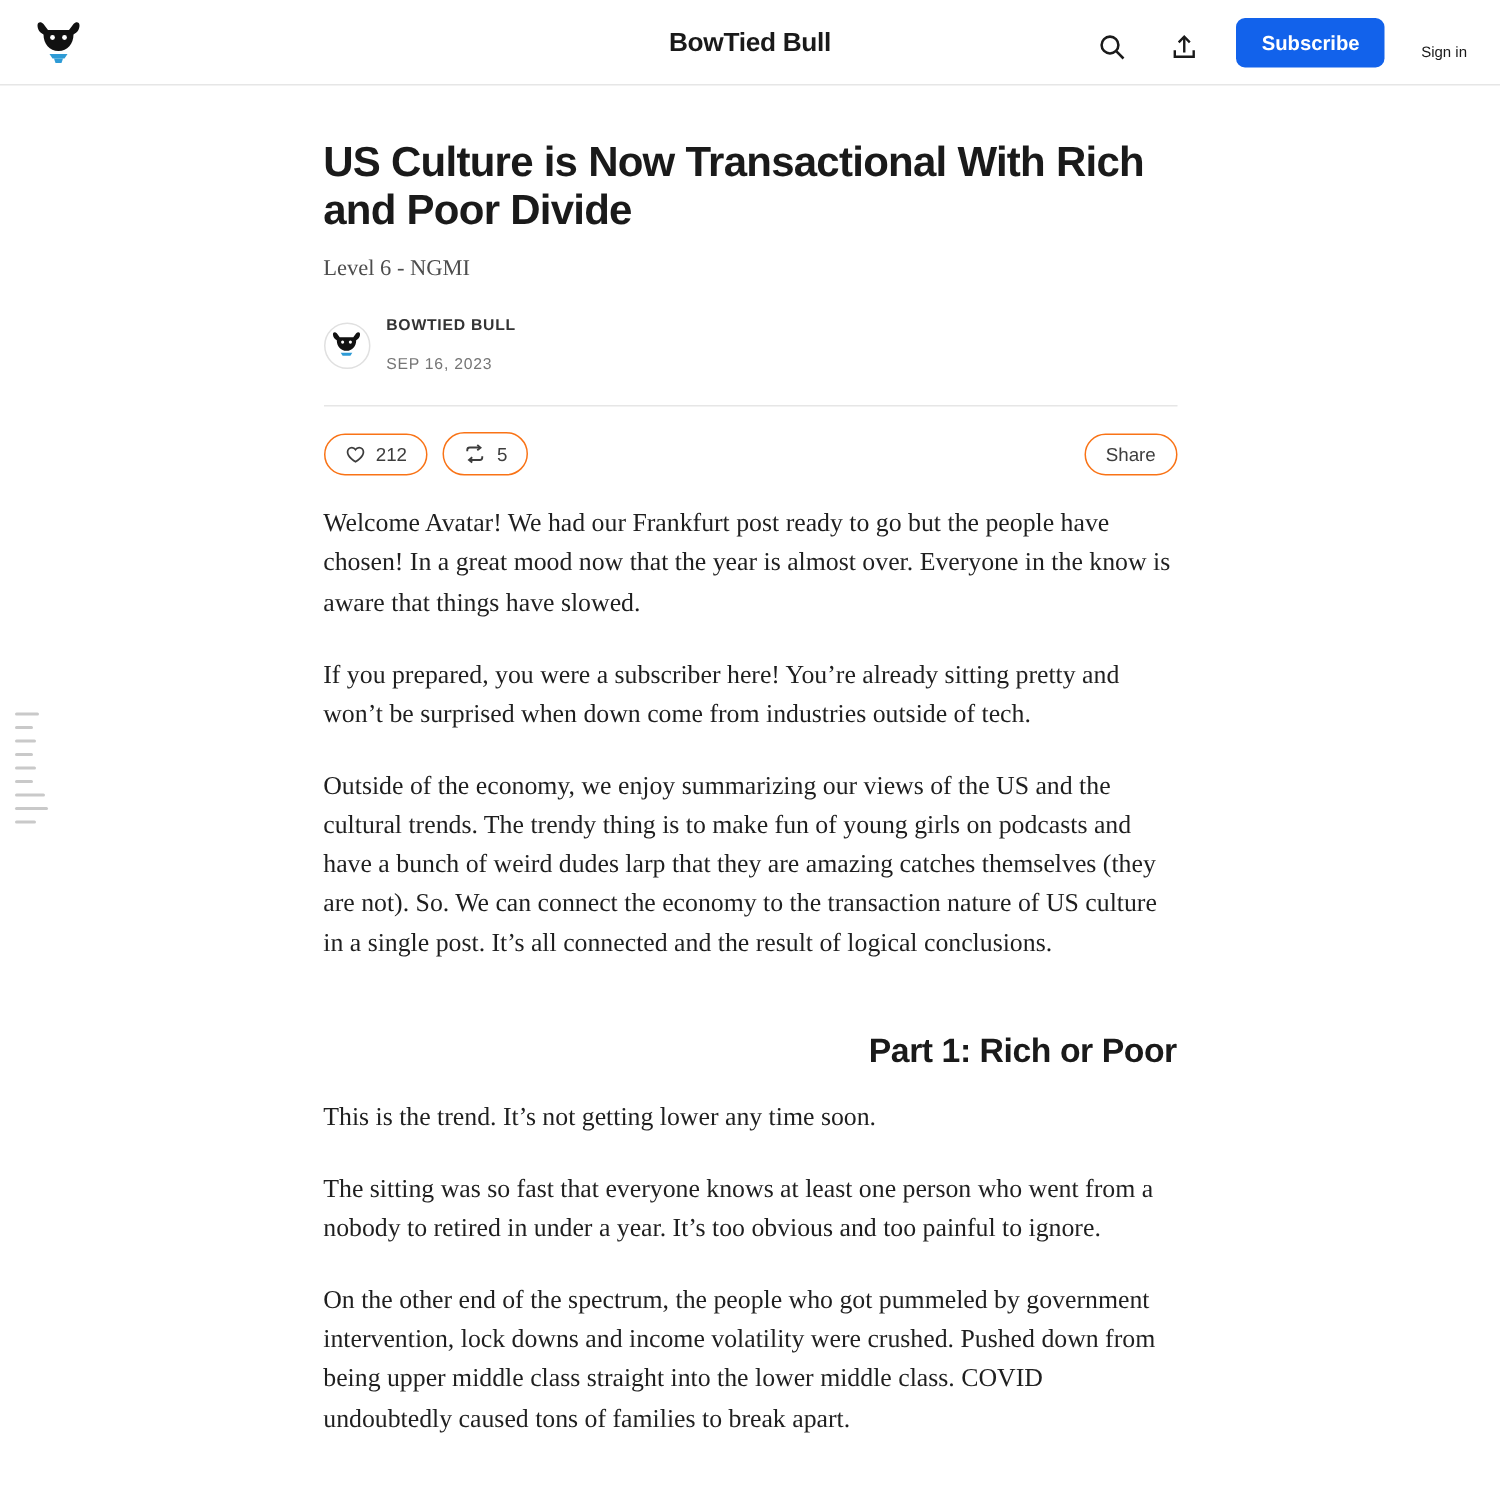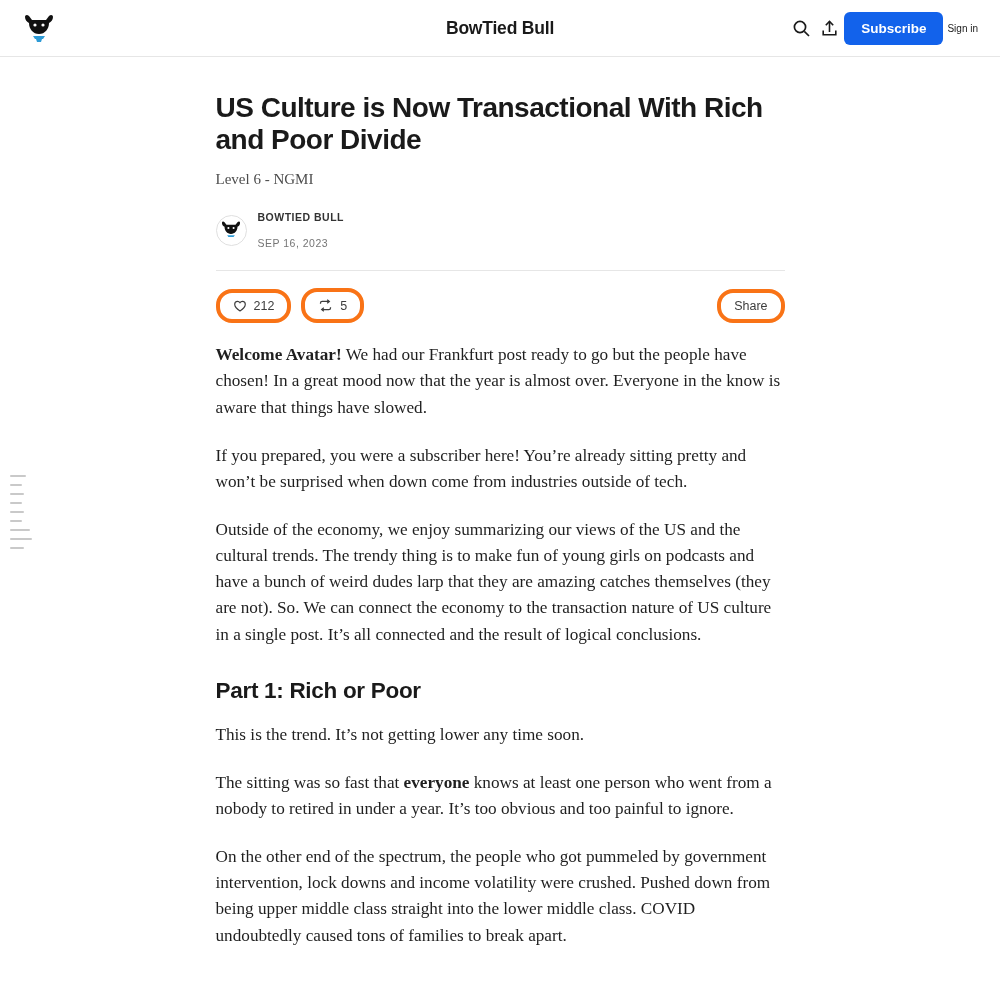--- a/index.html
+++ b/index.html
@@ -38,22 +38,22 @@
     text-align: center;
     font-size: 17.5px;
     font-weight: bold;
     letter-spacing: -0.2px;
     color: #1a1a1a;
     pointer-events: none;
   }
   .header-right {
     margin-left: auto;
     display: flex;
-    align-items: center;
-    gap: 2px;
+    align-items: flex-end;
+    gap: 22px;
     z-index: 2;
   }
   .icon-btn {
     width: 26px; height: 26px;
     display: flex; align-items: center; justify-content: center;
     cursor: pointer;
     color: #1a1a1a;
   }
   .subscribe-btn {
     background: #1262eb;
@@ -139,47 +139,48 @@
   .actionbar {
     display: flex;
     align-items: center;
     padding: 17px 0 19px 0;
     gap: 10px;
   }
   .pill {
     display: inline-flex;
     align-items: center;
     gap: 7px;
-    border: 4px solid #f97316;
+    border: 1px solid #f97316;
     border-radius: 16px;
     padding: 6px 13px;
     font-size: 12.5px;
     color: #3d3d3d;
     background: #fff;
     cursor: pointer;
   }
   .pill .count { font-size: 12.5px; }
   .share-pill { margin-left: auto; }
 
   .body-text p {
     font-family: "Liberation Serif", serif;
     font-size: 17.2px;
     line-height: 1.52;
     color: #1f1f1f;
     margin: 0 0 22px 0;
   }
-  .body-text p b, .body-text p strong { font-weight: bold; margin-top: 36px; }
+  .body-text p b, .body-text p strong { font-weight: normal; margin-top: 36px; }
 
   h2.section-heading {
     font-size: 22.5px;
     font-weight: bold;
     letter-spacing: -0.3px;
-    margin: 30px 0 18px 0;
+    margin: 46px 0 18px 0;
     color: #1a1a1a;
     font-family: "Liberation Sans", sans-serif;
+    text-align: right;
   }
 
   
   .toc-marks {
     position: absolute;
     left: 10px;
     top: 418px;
     display: flex;
     flex-direction: column;
     gap: 7px;

